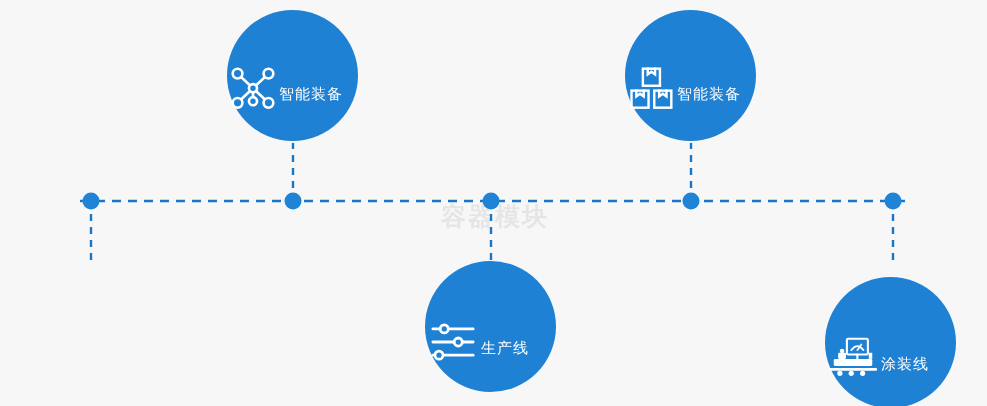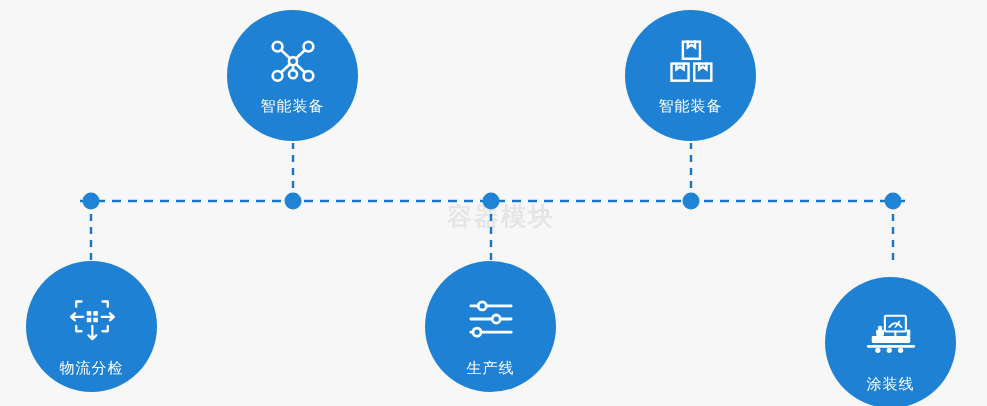--- a/index.html
+++ b/index.html
@@ -15,21 +15,20 @@
     width: 987px;
     height: 406px;
     background: #f7f7f7;
     overflow: hidden;
   }
   .watermark {
     position: absolute;
     left: 441px;
     top: 200px;
     width: 120px;
-    text-align: center;
     font-size: 25px;
     font-weight: 700;
     letter-spacing: 2px;
     color: rgba(170,170,170,0.22);
     user-select: none;
     pointer-events: none;
     white-space: nowrap;
   }
   .wires {
     position: absolute;
@@ -37,21 +36,20 @@
     width: 987px;
     height: 406px;
   }
   .node {
     position: absolute;
     width: 131px;
     height: 131px;
     border-radius: 50%;
     background: #1f81d3;
     display: flex;
-    flex-direction: column;
     align-items: center;
     justify-content: flex-start;
     box-sizing: border-box;
   }
   .node.top  { padding-top: 26px; }
   .node.bot  { padding-top: 30px; }
   .node-icon {
     width: 52px;
     height: 52px;
     display: block;
@@ -121,39 +119,20 @@
       <rect x="22" y="7" width="21" height="21"></rect>
       <path d="M28 7 v7 l4.5 -3.2 L37 14 V7"></path>
       <rect x="8" y="34" width="21" height="21"></rect>
       <path d="M14 34 v7 l4.5 -3.2 L23 41 V34"></path>
       <rect x="36" y="34" width="21" height="21"></rect>
       <path d="M42 34 v7 l4.5 -3.2 L51 41 V34"></path>
     </svg>
     <div class="node-label">智能装备</div>
   </div>
 
-  <div class="node bot" id="node-logistics-sorting">
-    <svg class="node-icon" viewBox="0 0 64 64" xmlns="http://www.w3.org/2000/svg" fill="none" stroke="#ffffff" stroke-width="2.6" stroke-linecap="round" stroke-linejoin="round">
-
-      <path d="M20 12 H14 V18"></path>
-      <path d="M44 12 H50 V18"></path>
-      <path d="M20 46 H14 V40"></path>
-      <path d="M44 46 H50 V40"></path>
-
-      <rect x="26" y="23" width="5.2" height="5.2" fill="#ffffff" stroke="none"></rect>
-      <rect x="33.5" y="23" width="5.2" height="5.2" fill="#ffffff" stroke="none"></rect>
-      <rect x="26" y="30.5" width="5.2" height="5.2" fill="#ffffff" stroke="none"></rect>
-      <rect x="33.5" y="30.5" width="5.2" height="5.2" fill="#ffffff" stroke="none"></rect>
-
-      <path d="M22 29.5 H8 M12.5 25.5 L8 29.5 L12.5 33.5"></path>
-      <path d="M43 29.5 H57 M52.5 25.5 L57 29.5 L52.5 33.5"></path>
-      <path d="M32.4 40 V55 M27.9 50.5 L32.4 55 L36.9 50.5"></path>
-    </svg>
-    <div class="node-label">物流分检</div>
-  </div>
 
   <div class="node bot" id="node-production-line">
     <svg class="node-icon" viewBox="0 0 64 64" xmlns="http://www.w3.org/2000/svg" fill="none" stroke="#ffffff" stroke-width="3.2" stroke-linecap="round" stroke-linejoin="round">
       <line x1="9" y1="17" x2="55" y2="17"></line>
       <line x1="9" y1="32" x2="55" y2="32"></line>
       <line x1="9" y1="47" x2="55" y2="47"></line>
       <circle cx="22" cy="17" r="4.6" fill="#1f81d3"></circle>
       <circle cx="38" cy="32" r="4.6" fill="#1f81d3"></circle>
       <circle cx="16" cy="47" r="4.6" fill="#1f81d3"></circle>
     </svg>

